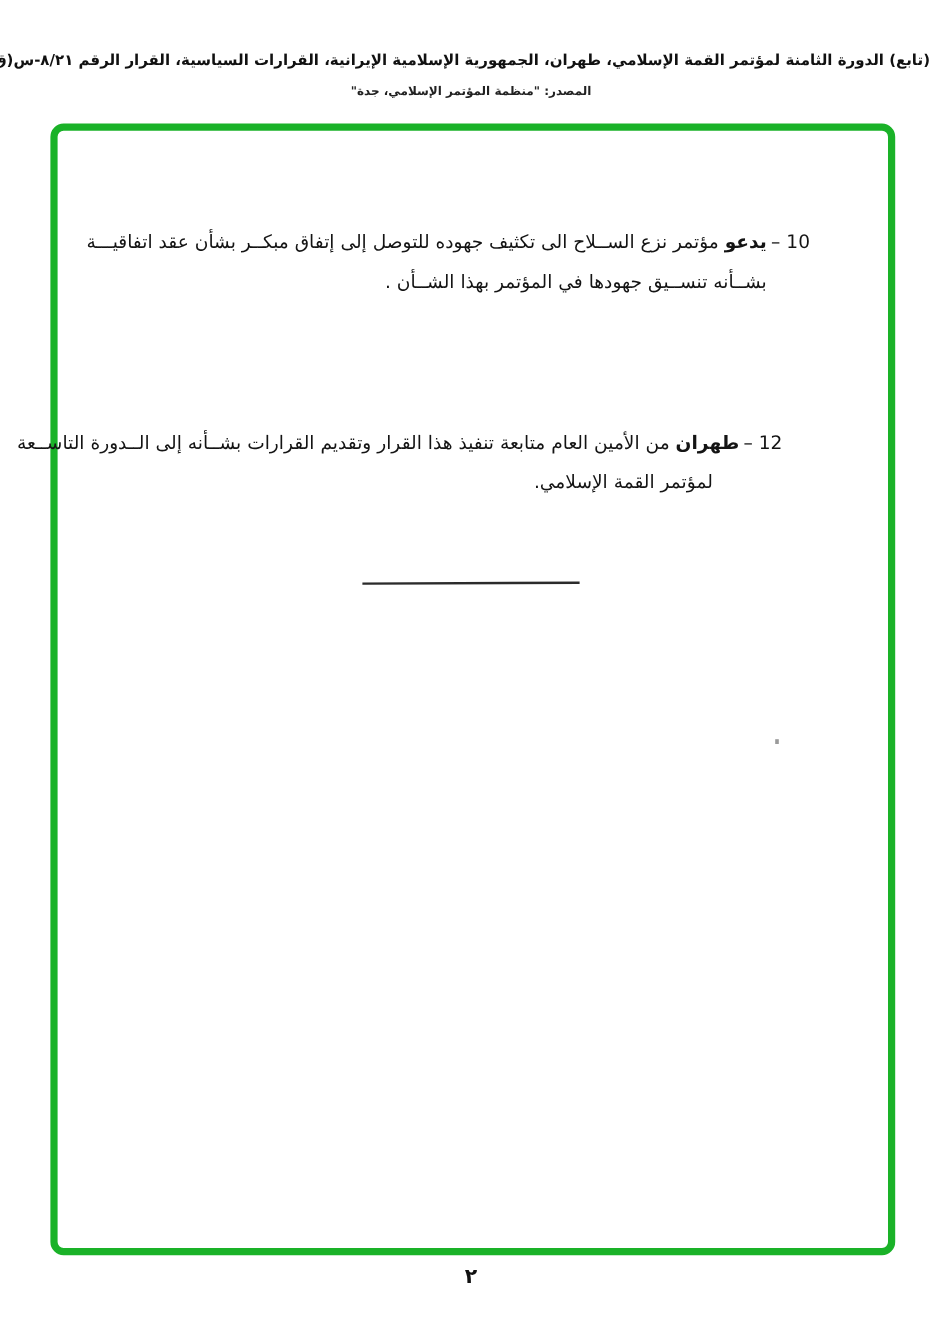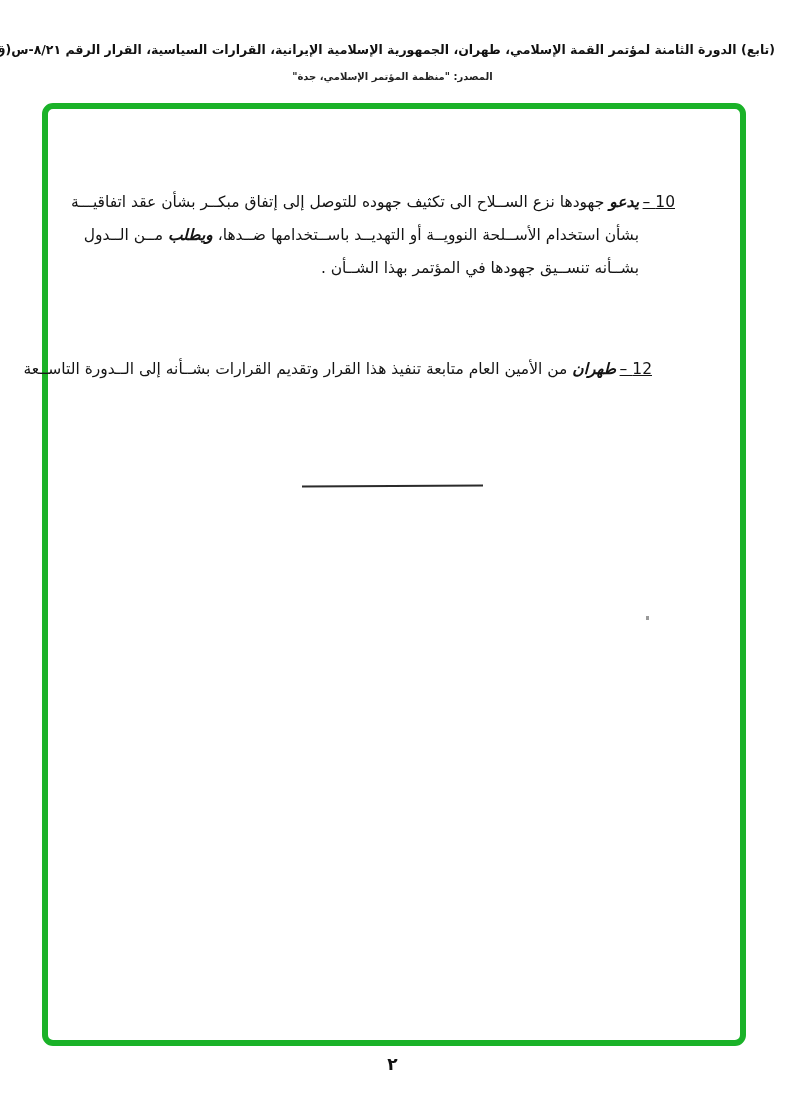--- a/index.html
+++ b/index.html
@@ -50,34 +50,33 @@
     direction: rtl;
     font-size: 15.5px;
     line-height: 33px;
     color: #141414;
   }
   .para .num {
     flex: none;
     width: 36px;
     direction: rtl;
     white-space: nowrap;
-    text-decoration: underline;
   }
   .para .ptext { flex: 1 1 auto; min-width: 0; }
   .para .line {
     direction: rtl;
     text-align: justify;
     text-align-last: justify;
     white-space: nowrap;
   }
   .para .line.last {
     text-align-last: right;
   }
   .para-11 .line.last { padding-right: 22px; }
-  .b { font-weight: bold; font-style: italic; }
+  .b { font-weight: bold; }
   .para-10 { top: 186px; right: 110px; width: 563px; }
   .para-11 { top: 353px; right: 133px; width: 540px; }
   
   .divider {
     position: absolute;
     left: 302px; top: 485px;
     width: 181px; height: 2px;
     background: #2b2b2b;
     transform: rotate(-0.25deg);
   }
@@ -104,29 +103,29 @@
   <div class="hdr1">(تابع) الدورة الثامنة لمؤتمر القمة الإسلامي، طهران، الجمهورية الإسلامية الإيرانية، القرارات السياسية، القرار الرقم ٨/٢١-س(ق.ا)</div>
 
   <div class="hdr2">المصدر: "منظمة المؤتمر الإسلامي، جدة"</div>
 
   <div class="green-box"></div>
 
   <div id="paras">
       <div class="para para-10">
         <div class="num">10 –</div>
         <div class="ptext">
-          <div class="line"><span class="b">يدعو</span><span> جهودها نزع الســلاح الى تكثيف جهوده للتوصل إلى إتفاق مبكــر بشأن عقد اتفاقيـــة</span></div>
-          <div class="line"><span>بشأن استخدام الأســلحة النوويــة أو التهديــد باســتخدامها ضــدها، </span><span class="b">ويطلب</span><span> مــن الــدول</span></div>
+          <div class="line"><span class="b">يدعو</span><span> مؤتمر نزع الســلاح الى تكثيف جهوده للتوصل إلى إتفاق مبكــر بشأن عقد اتفاقيـــة</span></div>
           <div class="line last"><span>بشــأنه تنســيق جهودها في المؤتمر بهذا الشــأن .</span></div>
         </div>
       </div>
       <div class="para para-11">
         <div class="num">12 –</div>
         <div class="ptext">
           <div class="line"><span class="b">طهران</span><span> من الأمين العام متابعة تنفيذ هذا القرار وتقديم القرارات بشــأنه إلى الــدورة التاســعة</span></div>
+          <div class="line last"><span>لمؤتمر القمة الإسلامي.</span></div>
         </div>
       </div>
     </div>
 
   <div class="divider"></div>
 
   <div class="speck"></div>
 
   <div class="pagenum">٢</div>
 

